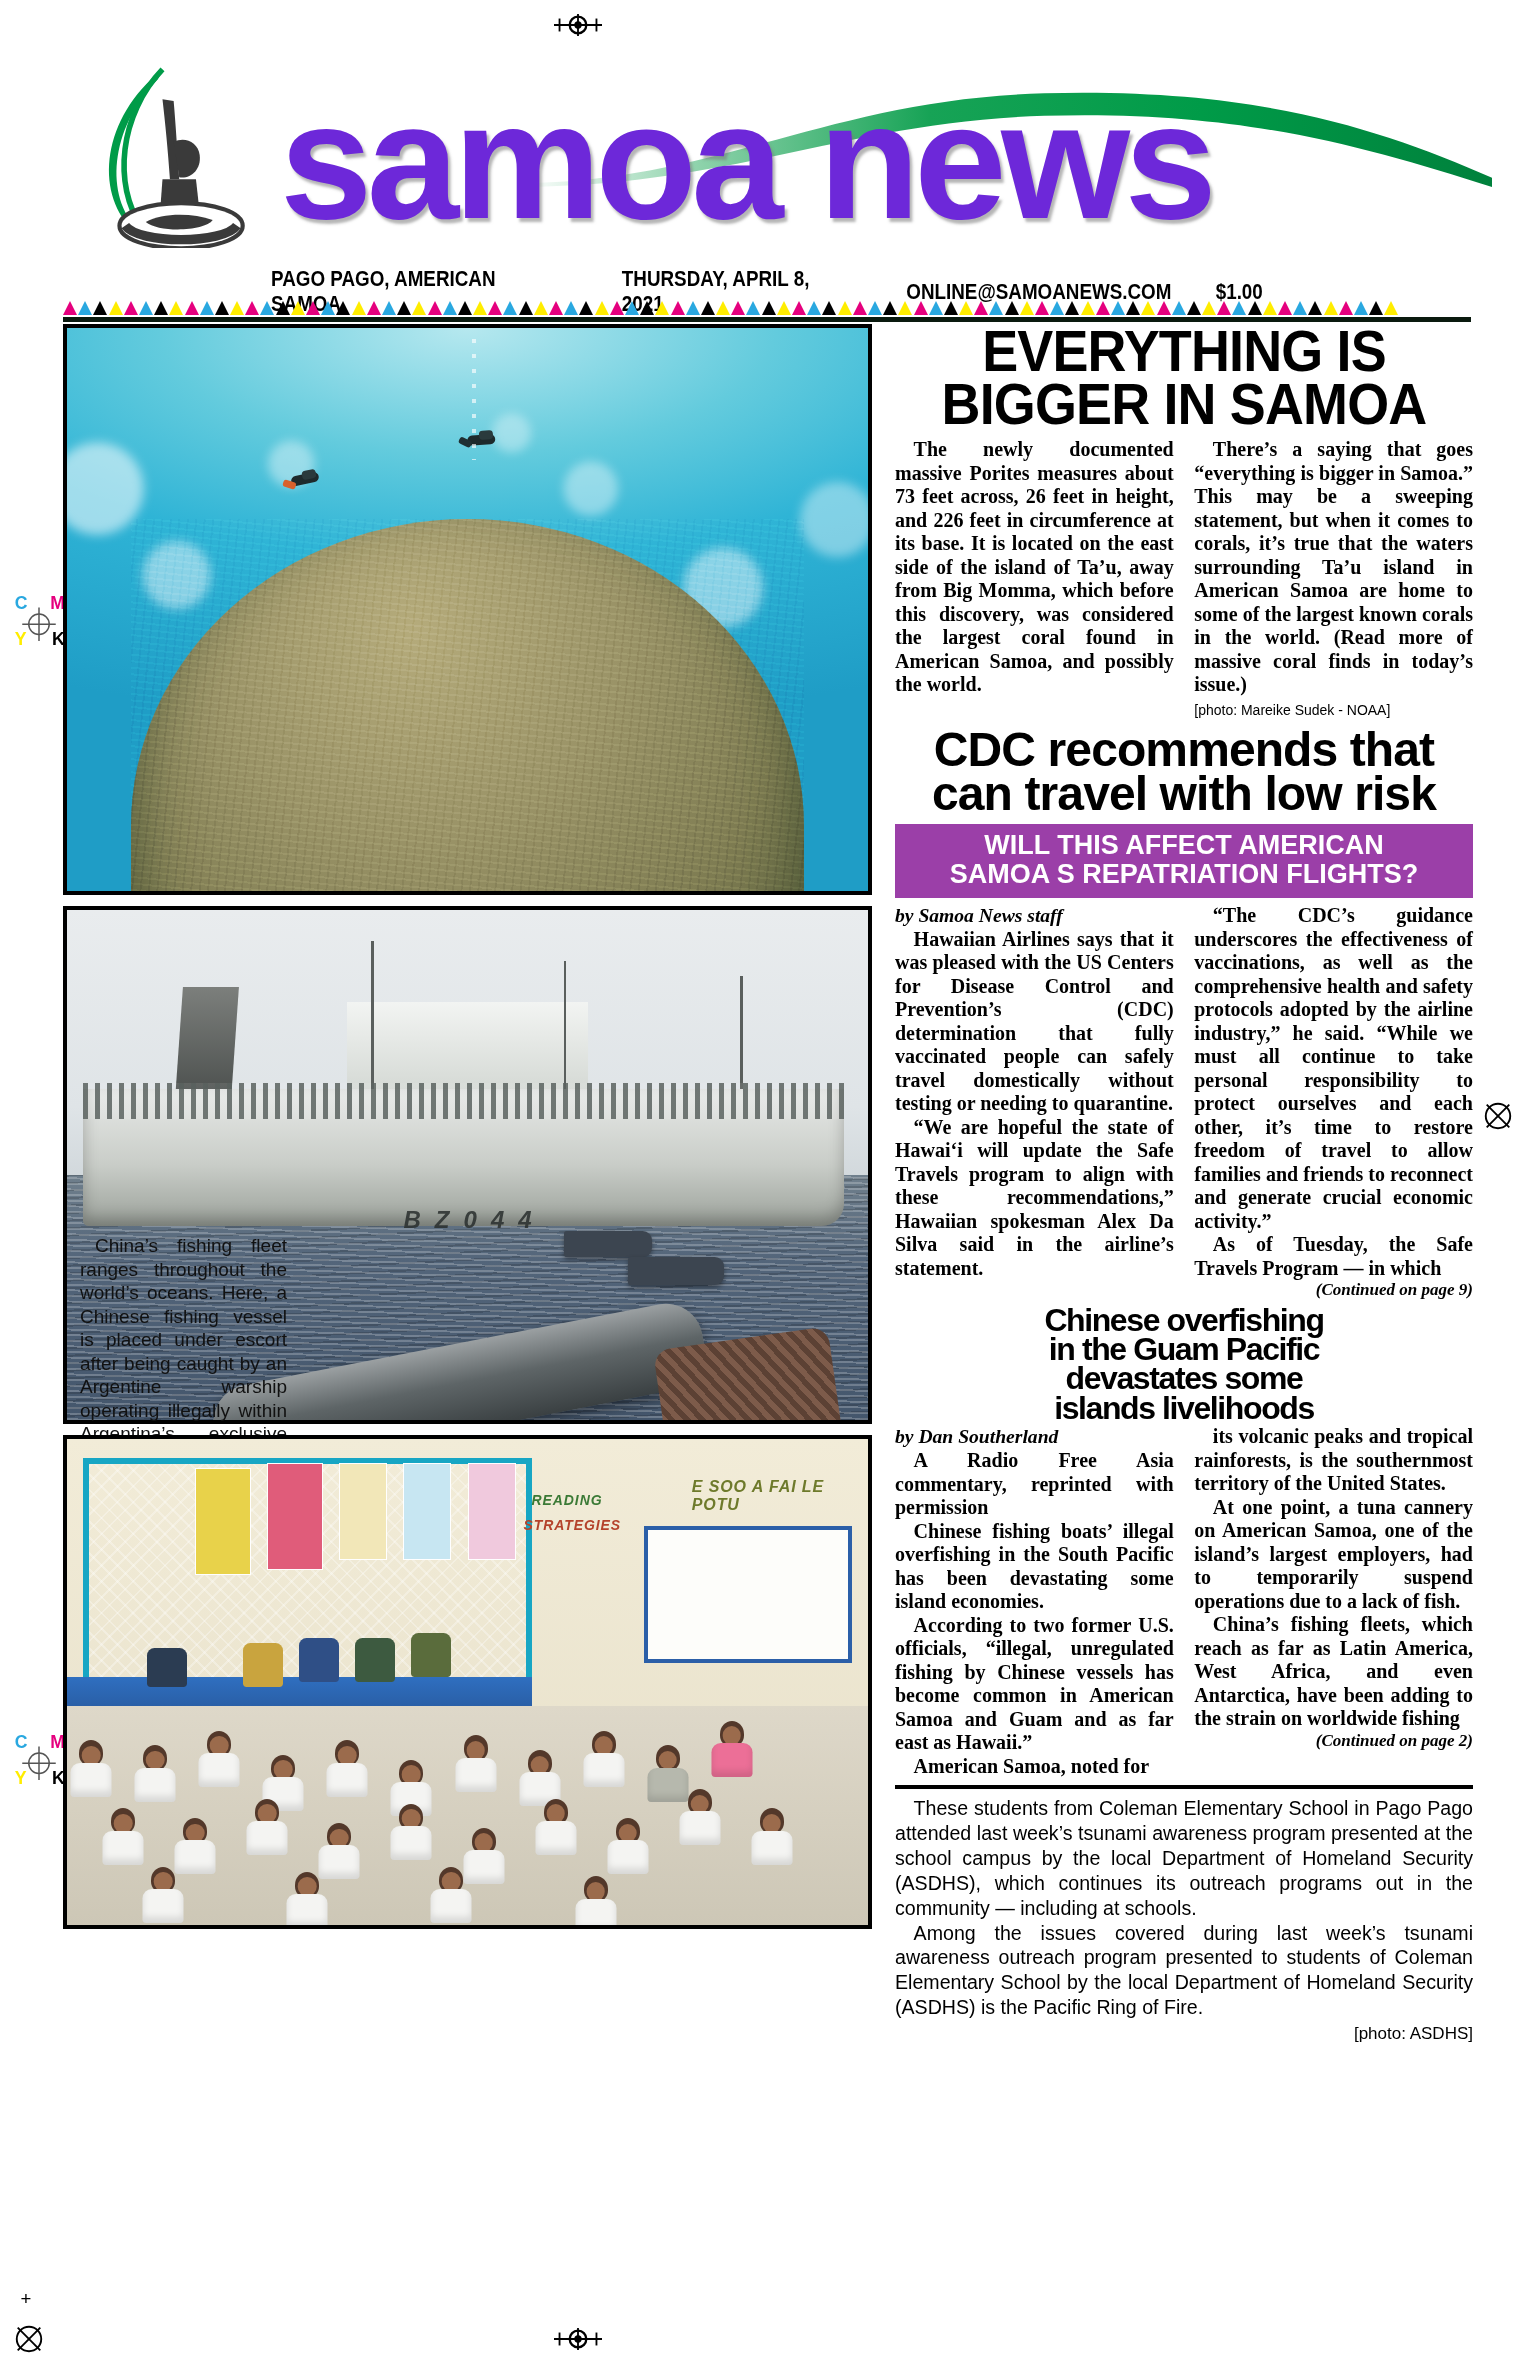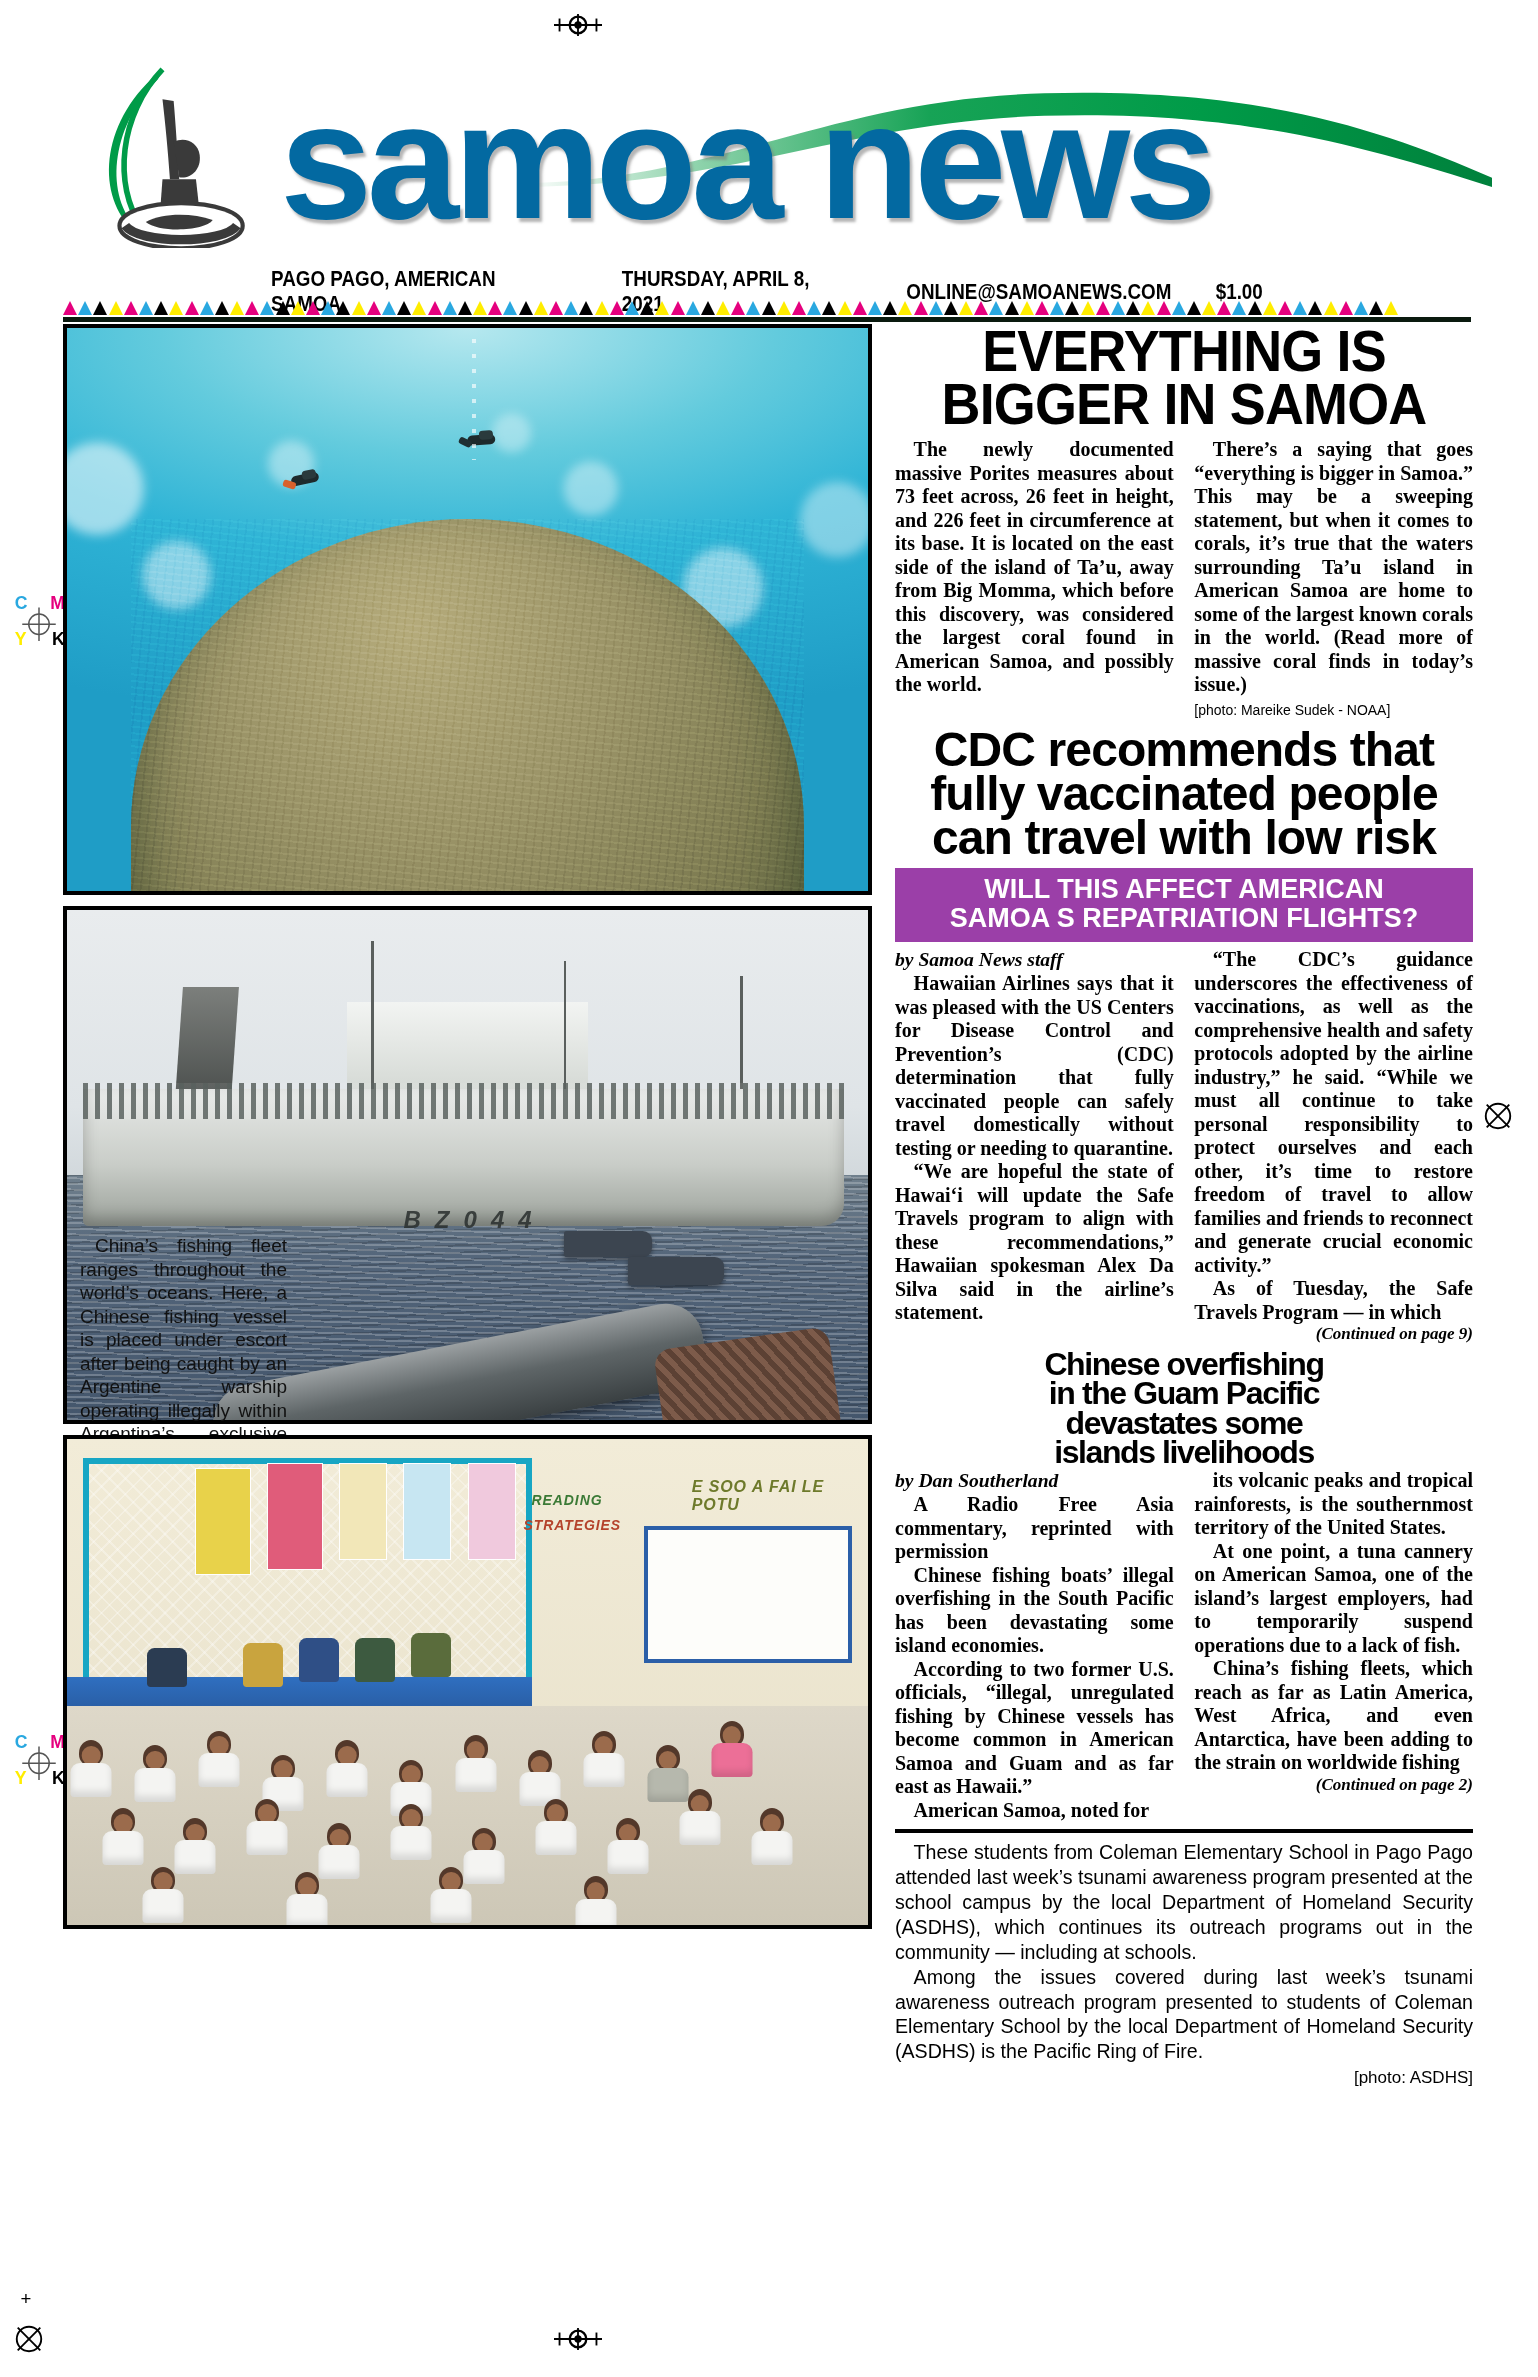--- a/index.html
+++ b/index.html
@@ -32,21 +32,21 @@
   #mh-title {
     position: absolute; left: 280px; top: 37px;
     width: 1240px; height: 177px;
   }
   #mh-title .sn-text {
     font-family: "Liberation Sans", sans-serif;
     font-weight: 700;
     font-size: 166px;
     letter-spacing: -5.6px;
     line-height: 1;
-    color: #0369a1;
+    color: #6d28d9;
     -webkit-text-stroke: 0px;
     text-shadow: 2.8px 3.7px 2.8px rgba(120,120,120,.55);
     white-space: nowrap;
   }
   #mh-swoosh {
     position: absolute; left: 522px; top: 43px; width: 970px; height: 103px;
     overflow: hidden;
   }
   #mh-swoosh svg { display:block; }
 
@@ -712,21 +712,20 @@
           <p>The newly documented massive Porites measures about 73 feet across, 26 feet in height, and 226 feet in circumference at its base. It is located on the east side of the island of Ta’u, away from Big Momma, which before this discovery, was considered the largest coral found in American Samoa, and possibly the world.</p>
         </div>
         <div class="bodycol">
           <p>There’s a saying that goes “everything is bigger in Samoa.” This may be a sweeping statement, but when it comes to corals, it’s true that the waters surrounding Ta’u island in American Samoa are home to some of the largest known corals in the world. (Read more of massive coral finds in today’s issue.)</p>
           <span class="credit-inline">[photo: Mareike Sudek - NOAA]</span>
         </div>
       </div>
 
       <div class="hl-main" id="hl2">
         <div>CDC recommends that</div>
-        <div>fully vaccinated people</div>
         <div>can travel with low risk</div>
       </div>
 
       <div id="banner-purple">
         <span>WILL THIS AFFECT AMERICAN</span>
         <span>SAMOA S REPATRIATION FLIGHTS?</span>
       </div>
 
       <div class="cols2">
         <div class="bodycol">

